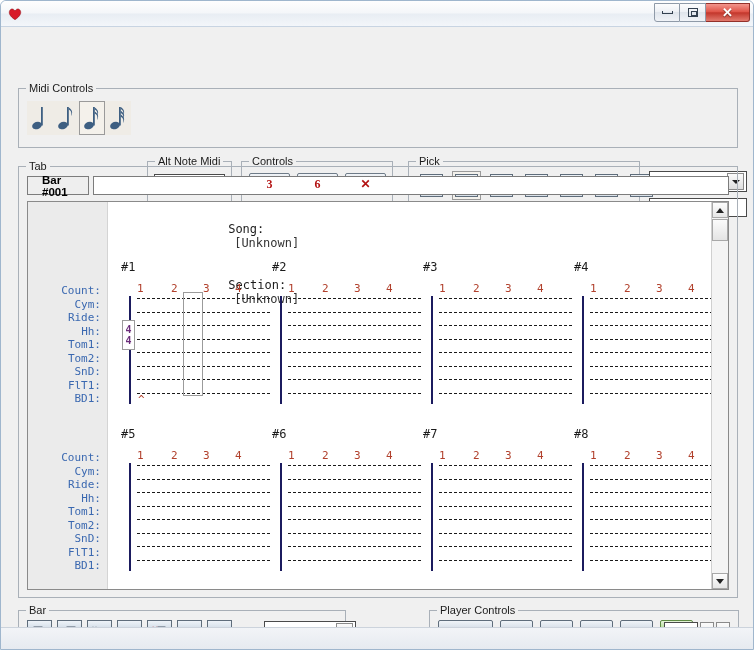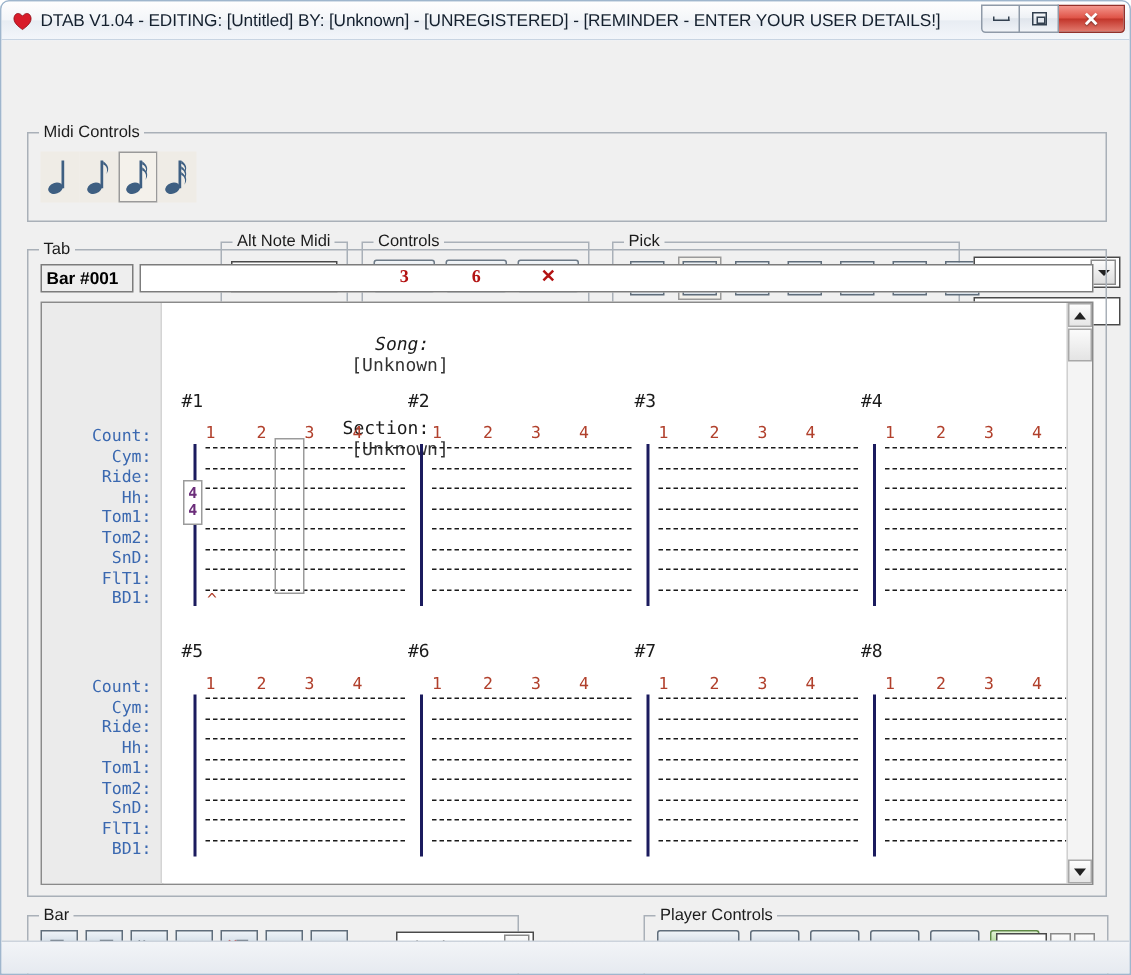--- a/index.html
+++ b/index.html
@@ -171,21 +171,21 @@
   }
 
   
   #tab-group { left: 17px; top: 139px; width: 720px; height: 432px; }
   #bar-label {
     position:absolute; left:8px; top:9px;
     width: 62px; height: 19px;
     border: 1px solid #7c7c7c;
     background: #eeeeee;
     font-size: 11.5px; font-weight: bold; color:#000;
-    display:flex; align-items:center; padding-left:3px;
+    display:flex; align-items:center; padding-left:14px;
     font-family: "Liberation Sans", sans-serif;
   }
   #bar-input {
     position:absolute; left:74px; top:9px; right:8px; height:19px;
     border: 1px solid #7c7c7c; background:#ffffff;
   }
 
   
   #tabview {
     position:absolute; left:8px; top:34px; right:8px; bottom:7px;
@@ -332,21 +332,20 @@
 </style>
 </head>
 <body>
 
 <div id="window">
 
   <div id="titlebar">
     <svg id="app-icon" viewBox="0 0 16 16">
       <path d="M8 14.5 C2 10.5 0.5 7 2 4 C3.2 1.6 6 1.6 8 4.3 C10 1.6 12.8 1.6 14 4 C15.5 7 14 10.5 8 14.5 Z" fill="#d81c2a" stroke="#8d0f18" stroke-width="0.6"></path>
     </svg>
-    <div id="title-text">DTAB V1.04 - EDITING: [Untitled]   BY: [Unknown] - [UNREGISTERED] - [REMINDER - ENTER YOUR USER DETAILS!]</div>
 
     <div class="win-btns">
       <div class="win-btn min">
         <div class="glyph-min"></div>
       </div>
       <div class="win-btn">
         <div class="glyph-max"></div>
       </div>
       <div class="win-btn close">
         <span class="glyph-close">✕</span>
@@ -533,21 +532,21 @@
             <div>SnD:</div>
             <div>FlT1:</div>
             <div>BD1:</div>
           </div>
         </div>
 
         <div id="staffarea">
 
           <div id="meta" class="mono">
             <div class="mrow">
-              <span class="mkey" style="display:inline-block;width:58px;text-align:right;font-style:italic;">Song:</span>
+              <span class="mkey" style="display:inline-block;width:58px;text-align:left;">Song:</span>
               <span class="mval" style="margin-left:6px;">[Unknown]</span>
             </div>
             <div class="mrow">
               <span class="mkey" style="display:inline-block;width:58px;text-align:right;">Section:</span>
               <span class="mval" style="margin-left:6px;">[Unknown]</span>
             </div>
           </div>
 
           <div class="system" id="system-1" style="top:58px;">
 

